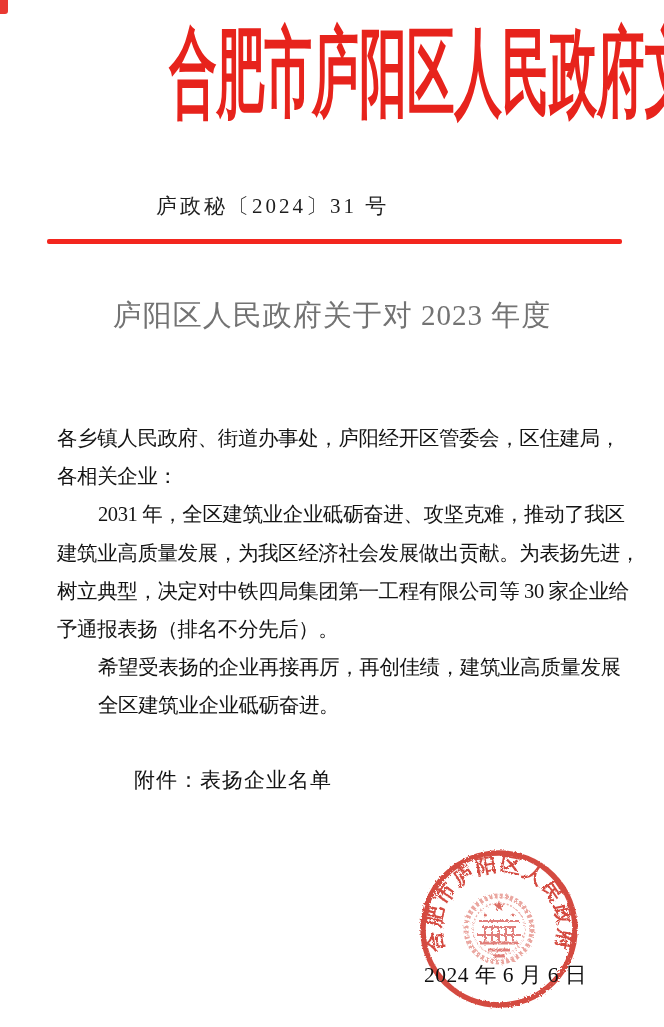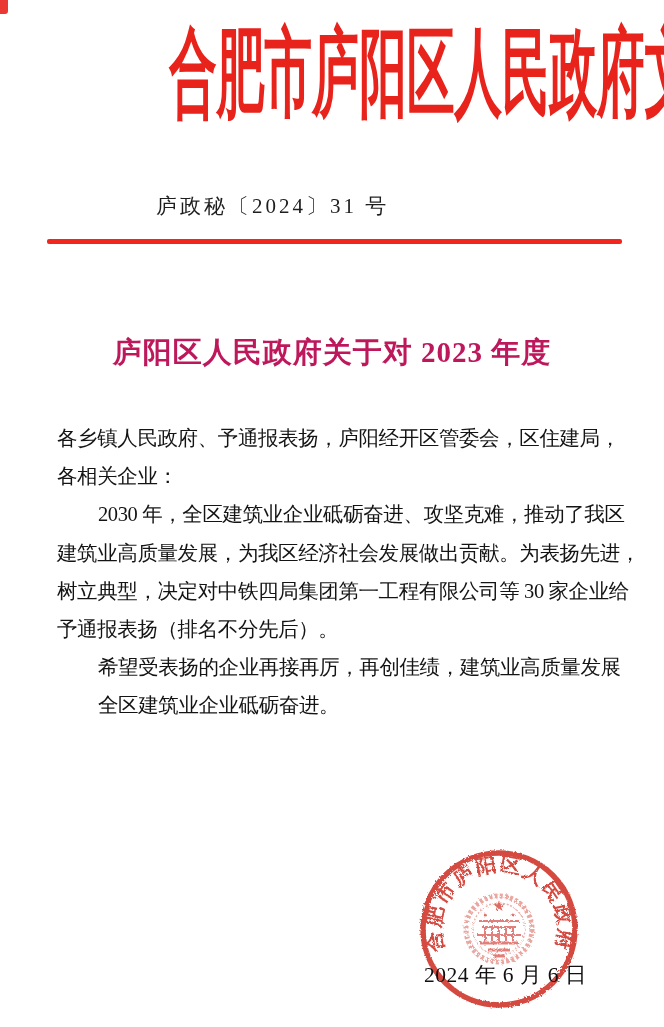--- a/index.html
+++ b/index.html
@@ -28,22 +28,22 @@
   .doc-number{
     position:absolute;top:192px;left:0;width:545px;
     text-align:center;font-size:21px;letter-spacing:3px;color:#1e1e1e;
   }
   .red-divider{
     position:absolute;top:239px;left:47px;width:575px;height:5px;
     background:#f3261e;border-radius:2px;
   }
   .doc-title{
     position:absolute;top:296px;left:0;width:664px;
-    text-align:center;font-weight:700;font-size:29px;line-height:39px;
-    color:#be185d;letter-spacing:1px;margin-top:37px;
+    text-align:center;font-weight:400;font-size:29px;line-height:39px;
+    color:#737373;letter-spacing:1px;
   }
   .body-block{
     position:absolute;top:419px;left:57px;width:575px;
     font-size:20.5px;color:#141414;letter-spacing:-0.4px;
   }
   .body-line{height:38.2px;line-height:38.2px;white-space:nowrap;}
   .body-line.indent{padding-left:41px;}
   .attachment-line{
     position:absolute;top:766px;left:134px;
     font-size:21px;color:#141414;letter-spacing:1px;white-space:nowrap;
@@ -68,30 +68,31 @@
 
   <div class="doc-number">庐政秘〔2024〕31 号</div>
 
   <div class="red-divider"></div>
 
   <div class="doc-title">
     <div>庐阳区人民政府关于对 2023 年度</div>
   </div>
 
   <div class="body-block">
-    <div class="body-line">各乡镇人民政府、予通报表扬，庐阳经开区管委会，区住建局，</div>
+    <div class="body-line">各乡镇人民政府、街道办事处，庐阳经开区管委会，区住建局，</div>
     <div class="body-line">各相关企业：</div>
-    <div class="body-line indent">2030 年，全区建筑业企业砥砺奋进、攻坚克难，推动了我区</div>
+    <div class="body-line indent">2031 年，全区建筑业企业砥砺奋进、攻坚克难，推动了我区</div>
     <div class="body-line">建筑业高质量发展，为我区经济社会发展做出贡献。为表扬先进，</div>
     <div class="body-line">树立典型，决定对中铁四局集团第一工程有限公司等 30 家企业给</div>
     <div class="body-line">予通报表扬（排名不分先后）。</div>
     <div class="body-line indent">希望受表扬的企业再接再厉，再创佳绩，建筑业高质量发展</div>
     <div class="body-line indent">全区建筑业企业砥砺奋进。</div>
   </div>
 
+  <div class="attachment-line">附件：表扬企业名单</div>
 
   <svg class="seal" viewBox="0 0 164 168" xmlns="http://www.w3.org/2000/svg">
     <defs>
       <filter id="rough" x="-10%" y="-10%" width="120%" height="120%">
         <feTurbulence type="fractalNoise" baseFrequency="0.55" numOctaves="2" result="n"></feTurbulence>
         <feDisplacementMap in="SourceGraphic" in2="n" scale="3.5"></feDisplacementMap>
       </filter>
       <path id="sealArc" d="M 28.5 108.9 A 59 59 0 1 1 136.5 108.9" fill="none"></path>
     </defs>
     <g filter="url(#rough)" opacity="0.88">

